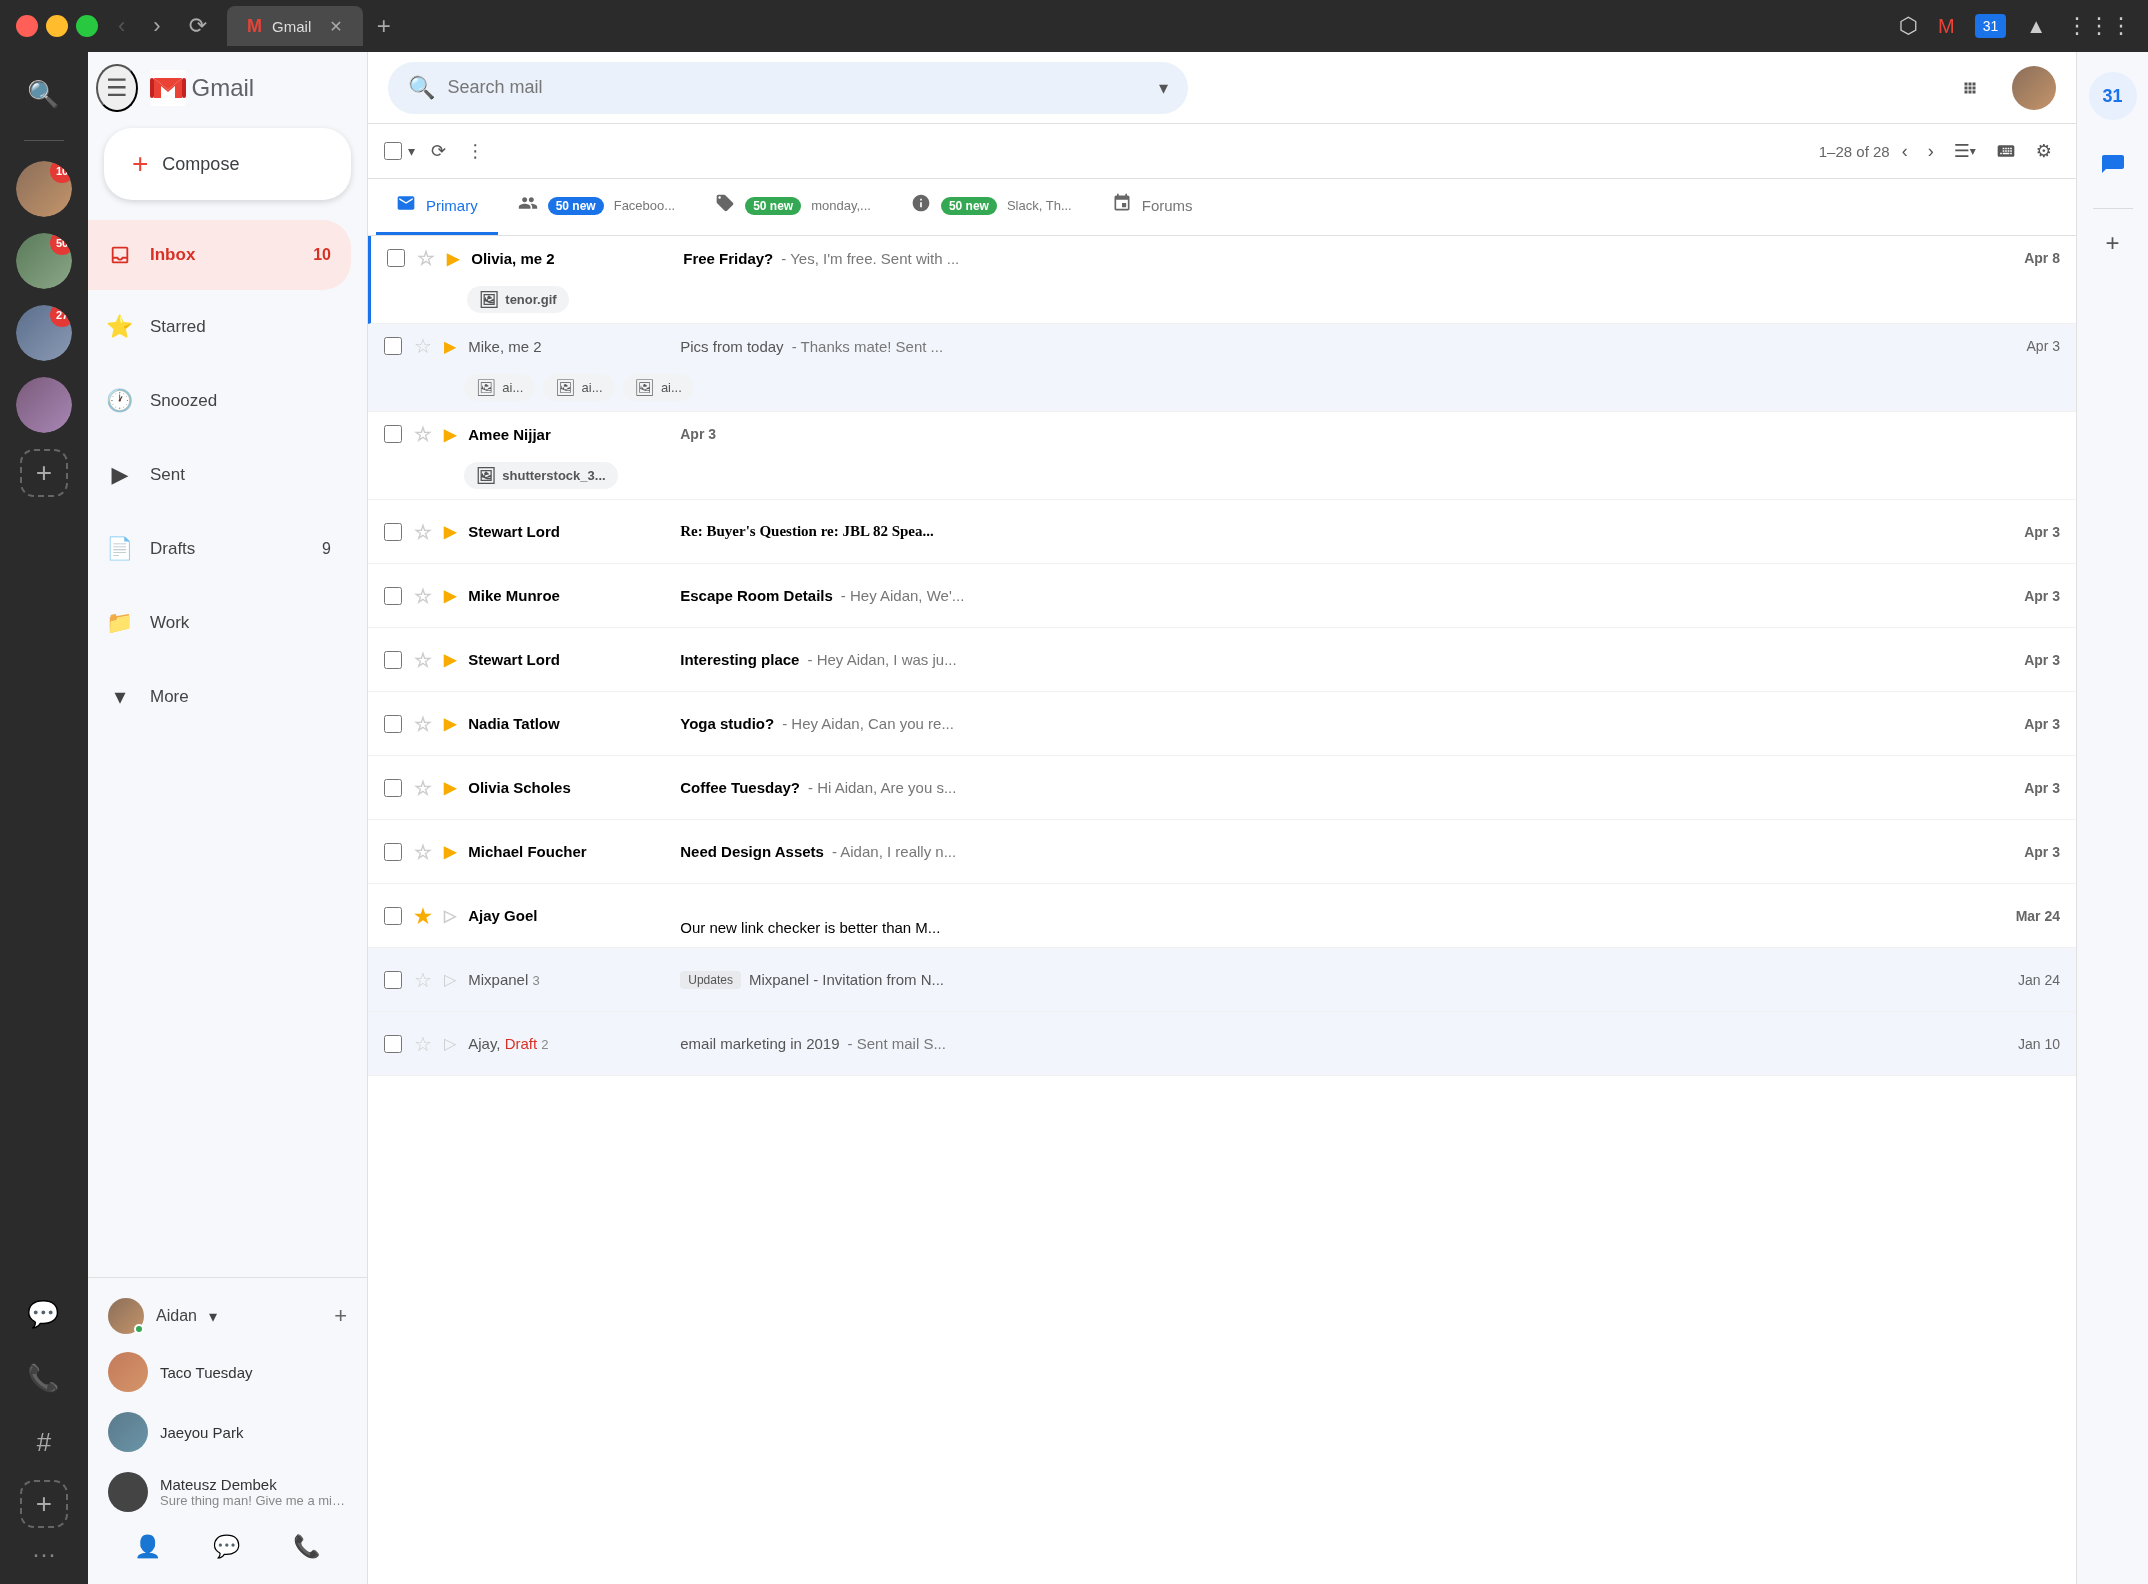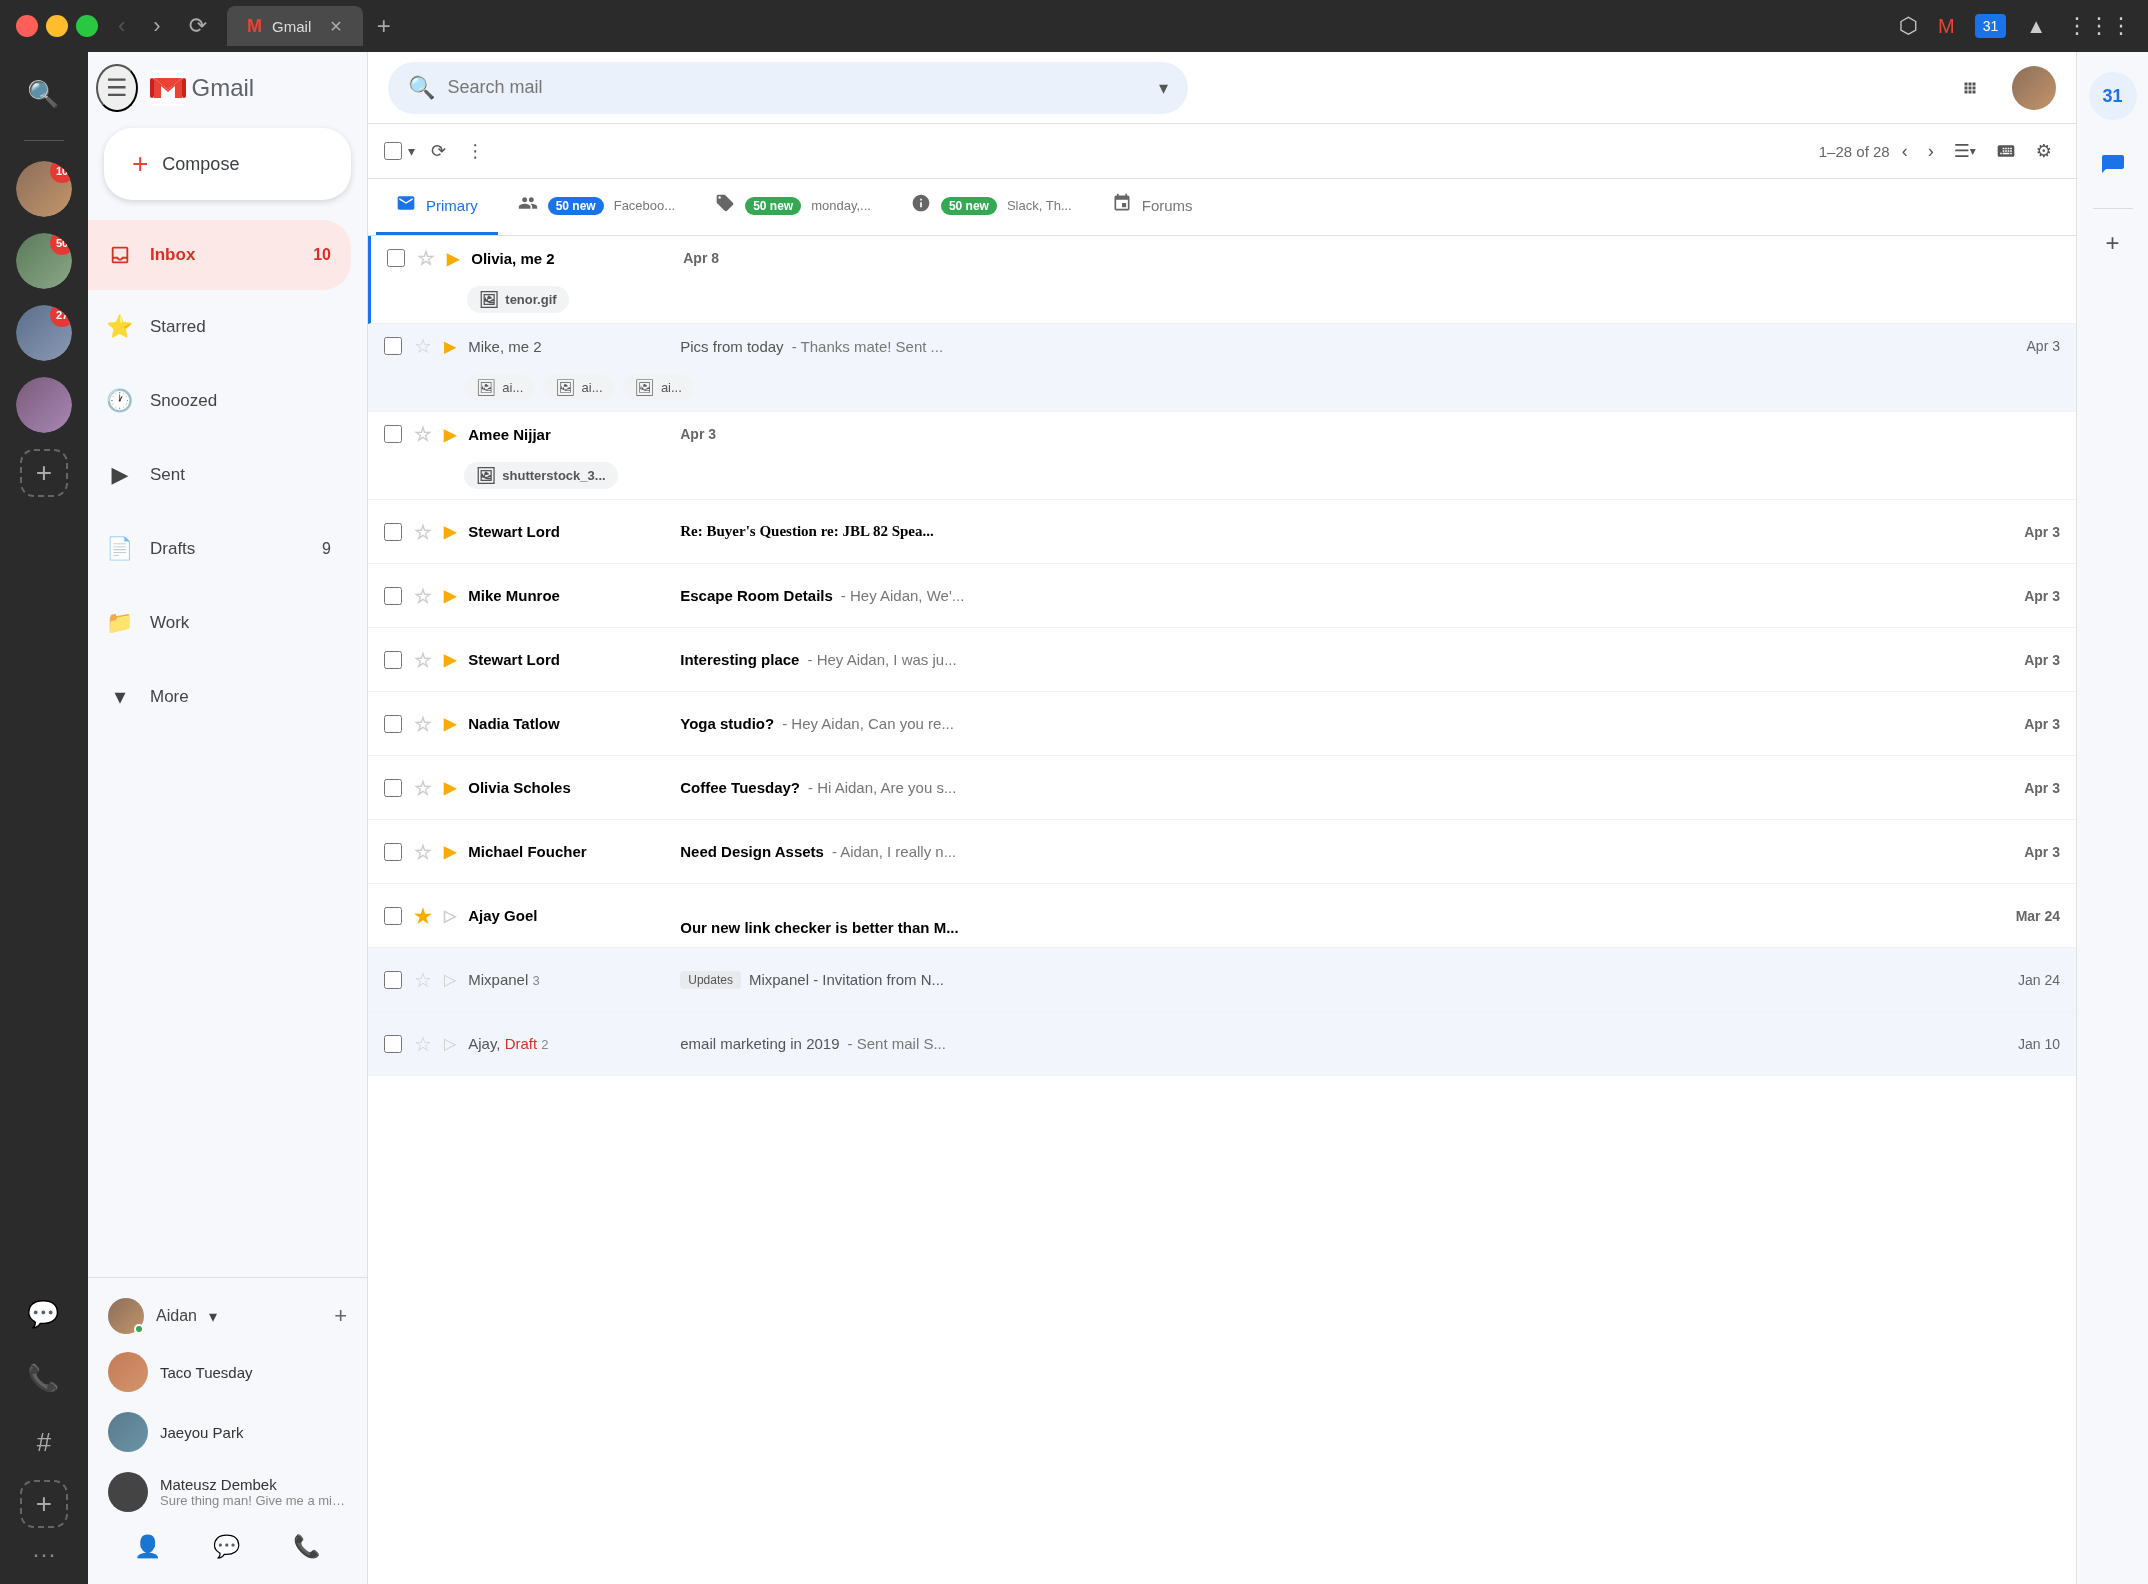--- a/index.html
+++ b/index.html
@@ -384,20 +384,24 @@
     </div>
 
     <div class="email-list scrollbar-hide">
 
       <div class="email-row email-with-attachment unread highlighted" style="border-left: 3px solid #1a73e8; background:#fff;">
         <div class="email-row-top">
           <input type="checkbox" class="email-check" style="">
           <span class="email-star">☆</span>
           <span class="email-important imp-arrow">▶</span>
           <span class="email-sender" style="font-weight:bold;">Olivia, me 2</span>
+          <div class="email-content">
+            <span class="email-subject" style="font-weight:bold;">Free Friday?</span>
+            <span class="email-preview"> - <span>Yes, I'm free. Sent with ...</span></span>
+          </div>
           <span class="email-date" style="font-weight:bold;">Apr 8</span>
         </div>
         <div class="email-row-bottom">
           <div class="attachment-chip">
             <span class="chip-img">🖼</span>
             <span>tenor.gif</span>
           </div>
         </div>
       </div>
 
@@ -515,21 +519,21 @@
         </div>
         <span class="email-date" style="font-weight:bold;">Apr 3</span>
       </div>
 
       <div class="email-row unread">
         <input type="checkbox" class="email-check" style="">
         <span class="email-star starred">★</span>
         <span class="email-important imp-arrow-empty">▷</span>
         <span class="email-sender" style="font-weight:bold;">Ajay Goel</span>
         <div class="email-content">
-          <span class="email-subject" style="font-weight:bold;margin-top:24px;">Our new link checker is better than M...</span>
+          <span class="email-subject" style="font-weight:normal;margin-top:24px;">Our new link checker is better than M...</span>
         </div>
         <span class="email-date" style="font-weight:bold;">Mar 24</span>
       </div>
 
       <div class="email-row read" style="background:#f2f6fc;">
         <input type="checkbox" class="email-check" style="">
         <span class="email-star">☆</span>
         <span class="email-important imp-arrow-empty">▷</span>
         <span class="email-sender">Mixpanel <span style="color:#888;font-size:13px;">3</span></span>
         <div class="email-content">

